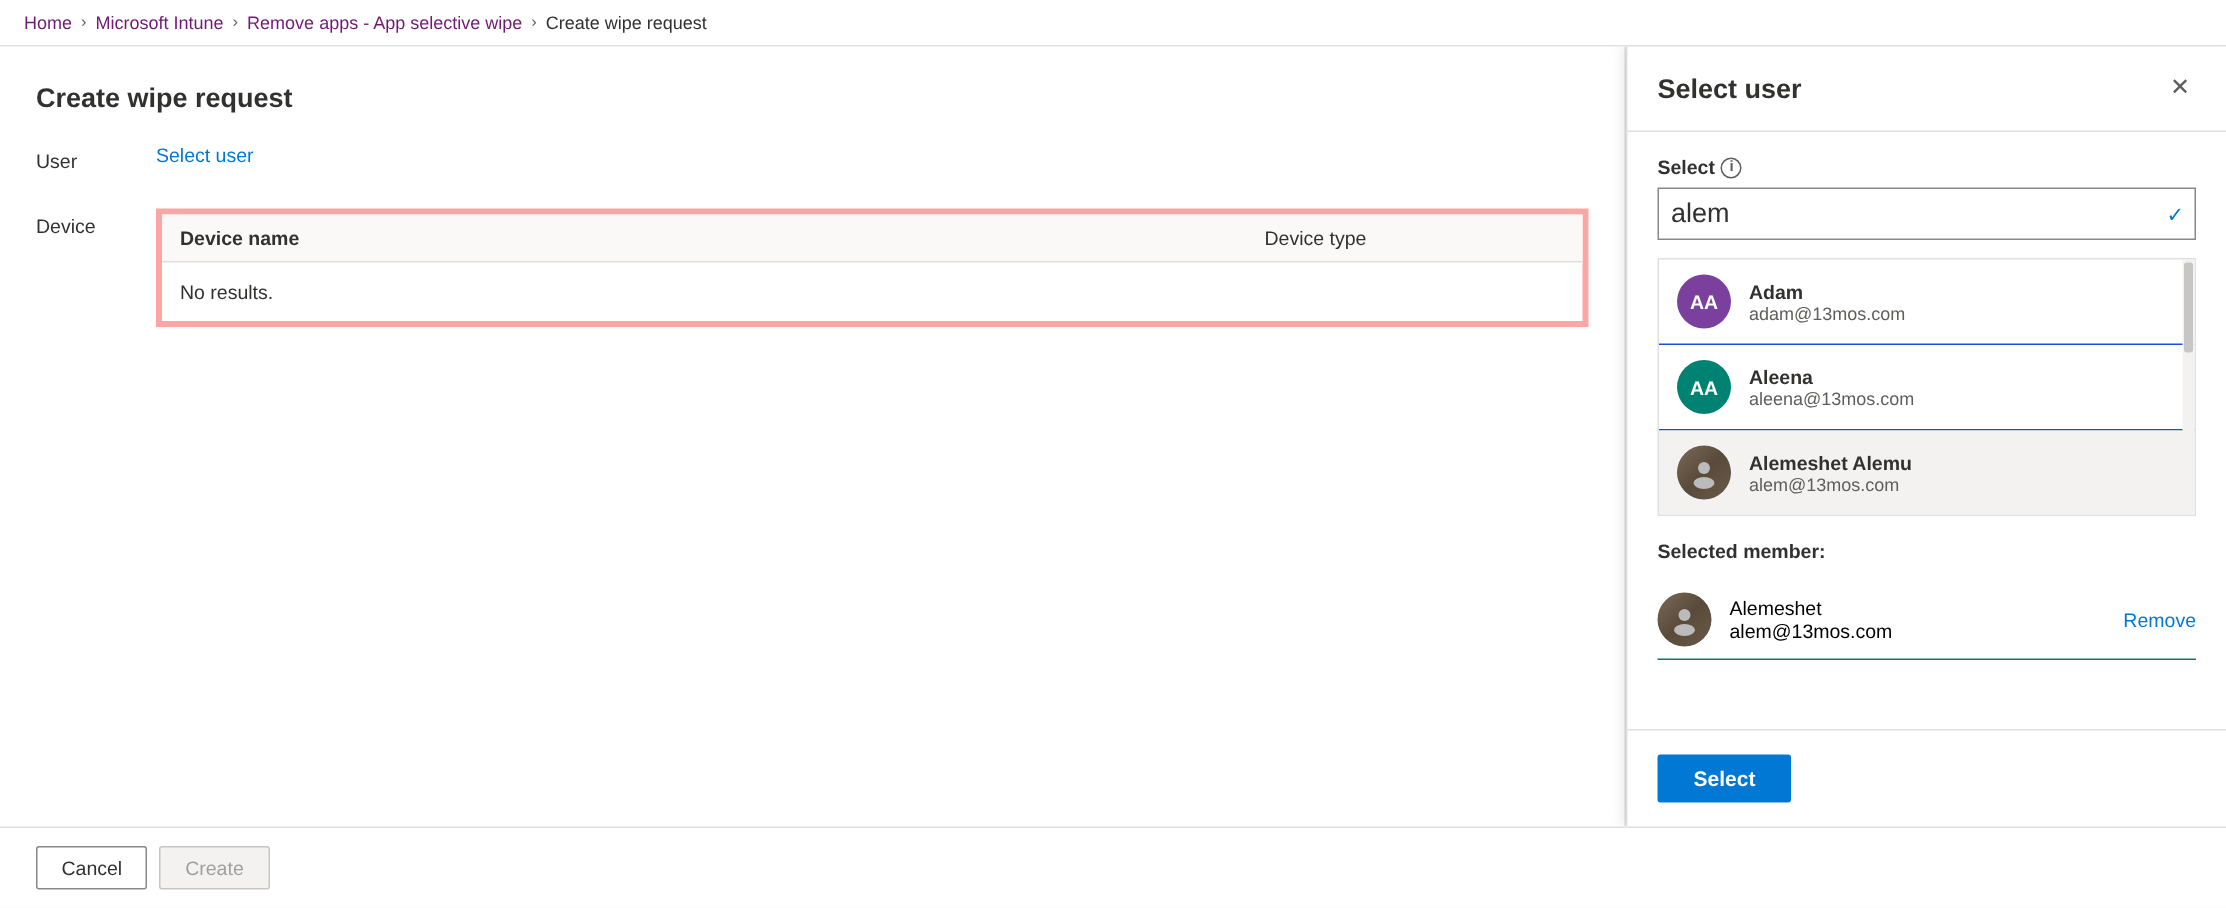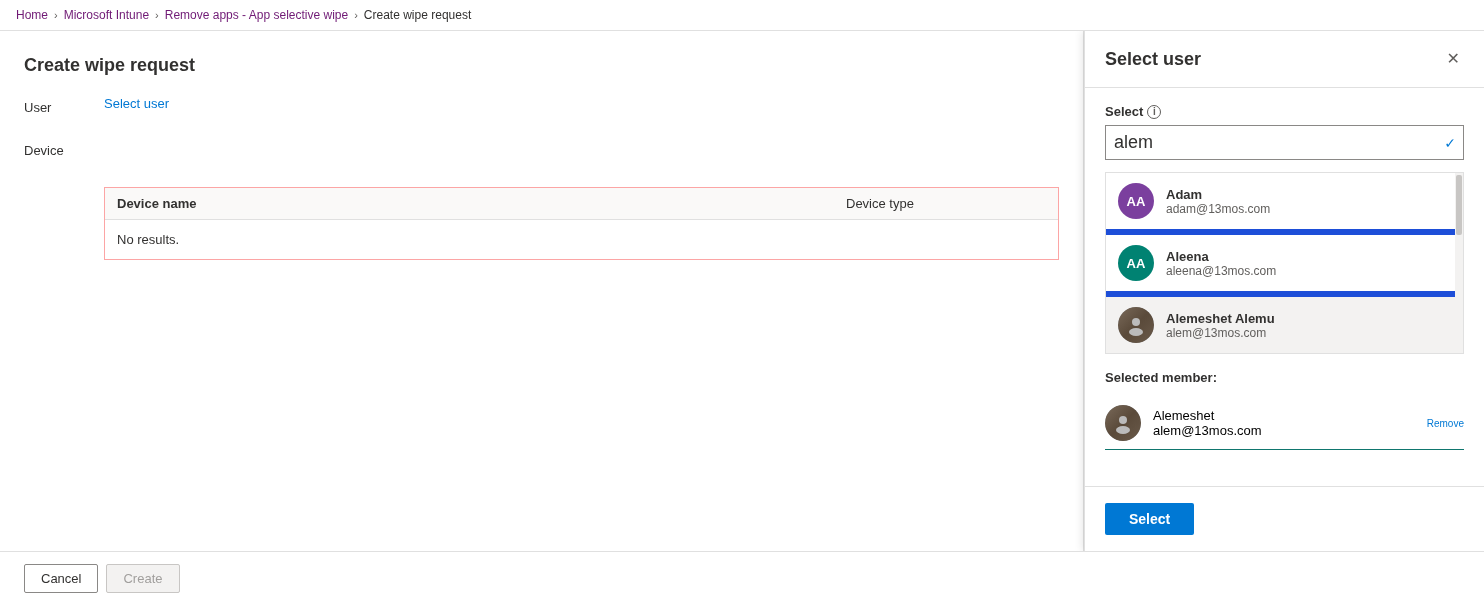--- a/index.html
+++ b/index.html
@@ -76,22 +76,21 @@
       font-size: 13px;
     }
 
     
     .device-section {
       display: flex;
       align-items: flex-start;
     }
     .device-table {
       flex: 1;
-      border: 1px solid #fca5a5;
-      margin-top: 48px;
+      border: 4px solid #fca5a5;
     }
     .device-table-header {
       display: flex;
       background: #faf9f8;
       border-bottom: 1px solid #e0e0e0;
       padding: 8px 12px;
     }
     .device-table-header .col-name {
       flex: 1;
       font-size: 13px;
@@ -236,21 +235,21 @@
 
     .user-list-scroll {
       max-height: 180px;
       overflow-y: auto;
     }
 
     .user-item {
       display: flex;
       align-items: center;
       padding: 10px 12px;
-      border-bottom: 6px solid #1d4ed8;
+      border-bottom: 1px solid #1d4ed8;
       cursor: pointer;
     }
     .user-item:last-child { border-bottom: none; }
     .user-item.selected { background: #f3f2f1; }
 
     .avatar {
       width: 36px;
       height: 36px;
       border-radius: 50%;
       display: flex;
@@ -308,21 +307,21 @@
       border-bottom: 1px solid #0f766e;
     }
 
     .selected-member-info {
       flex: 1;
     }
 
     .remove-link {
       color: #0078d4;
       cursor: pointer;
-      font-size: 10px;
+      font-size: 13px;
       text-decoration: none;
       text-align: right;
     }
 
     
     .flyout-footer {
       padding: 16px 20px;
       border-top: 1px solid #e0e0e0;
     }
 

